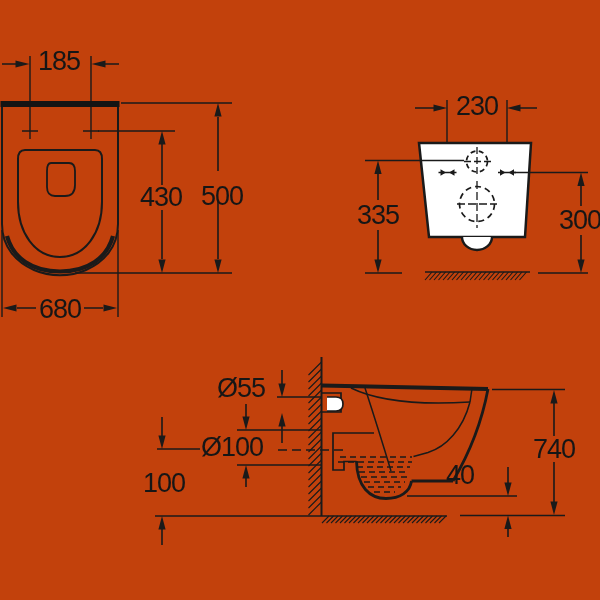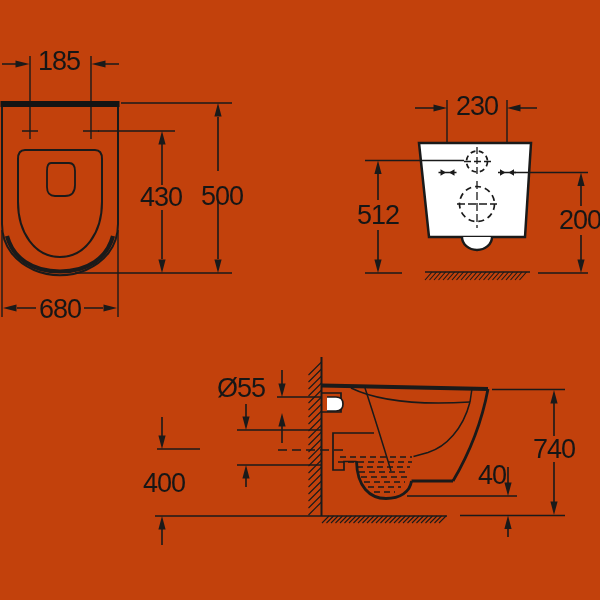--- a/index.html
+++ b/index.html
@@ -125,21 +125,22 @@
     <path d="M554,390 L550.4,403.5 L557.6,403.5 Z M554,515 L550.4,501.5 L557.6,501.5 Z" fill="#1a1a1a" stroke="none"></path>
   </g>
 </svg>
 
 <div class="dim-label" style="left:59px;top:61px">185</div>
 <div class="dim-label" style="left:222px;top:196px">500</div>
 <div class="dim-label" style="left:161px;top:197px">430</div>
 <div class="dim-label" style="left:60px;top:309px">680</div>
 
 <div class="dim-label" style="left:477px;top:106px">230</div>
-<div class="dim-label" style="left:378px;top:215px">512</div>
-<div class="dim-label" style="left:580px;top:220px">200</div>
+<div class="dim-label" style="left:378px;top:215px">335</div>
+<div class="dim-label" style="left:580px;top:220px">300</div>
 
 <div class="dim-label" style="left:241px;top:388px">Ø55</div>
-<div class="dim-label" style="left:164px;top:483px">400</div>
-<div class="dim-label" style="left:492px;top:475px">40</div>
+<div class="dim-label" style="left:232px;top:447px">Ø100</div>
+<div class="dim-label" style="left:164px;top:483px">100</div>
+<div class="dim-label" style="left:460px;top:475px">40</div>
 <div class="dim-label" style="left:554px;top:449px">740</div>
 
 </div>
 
 </body></html>

